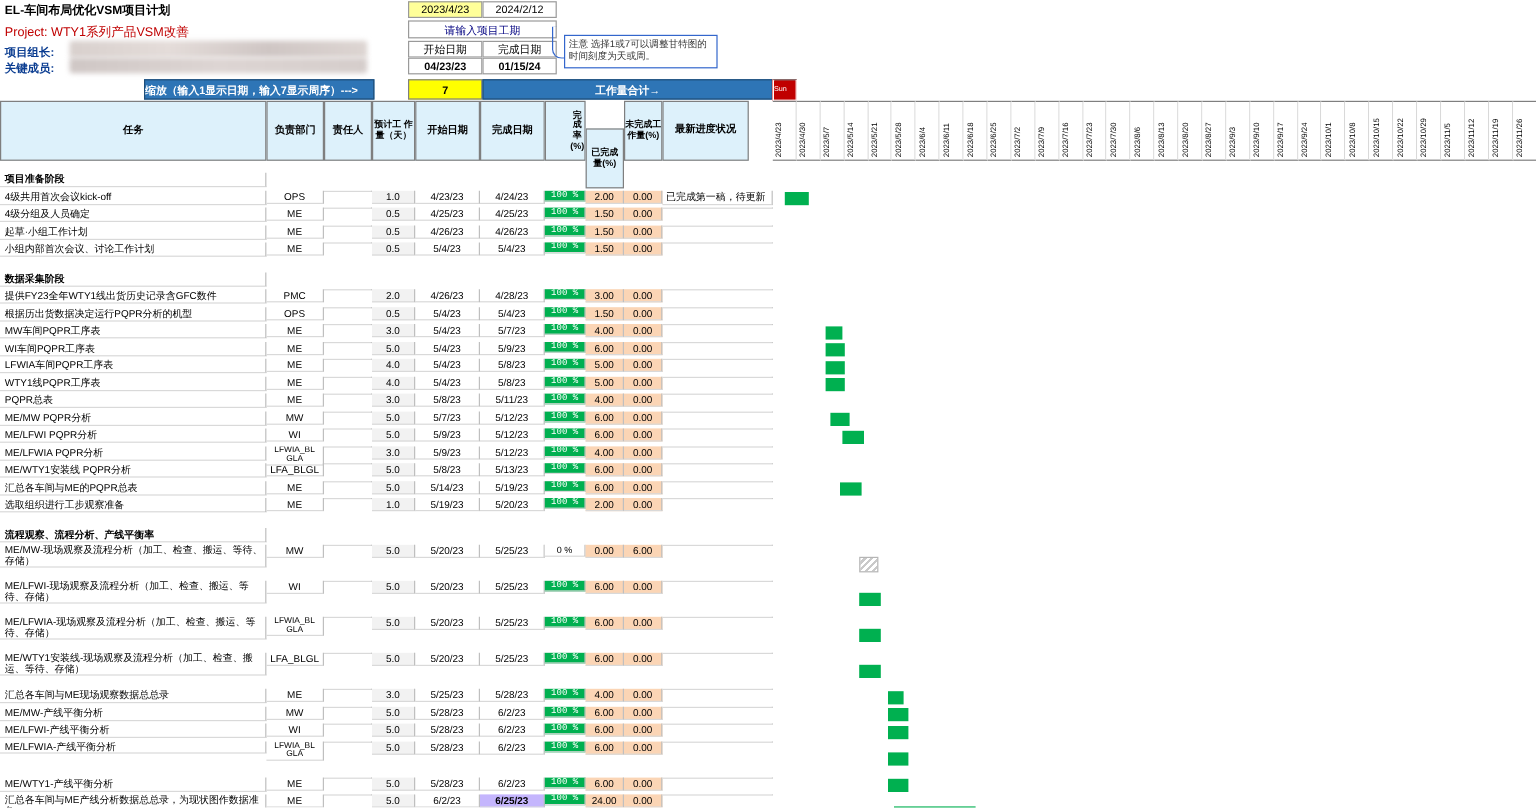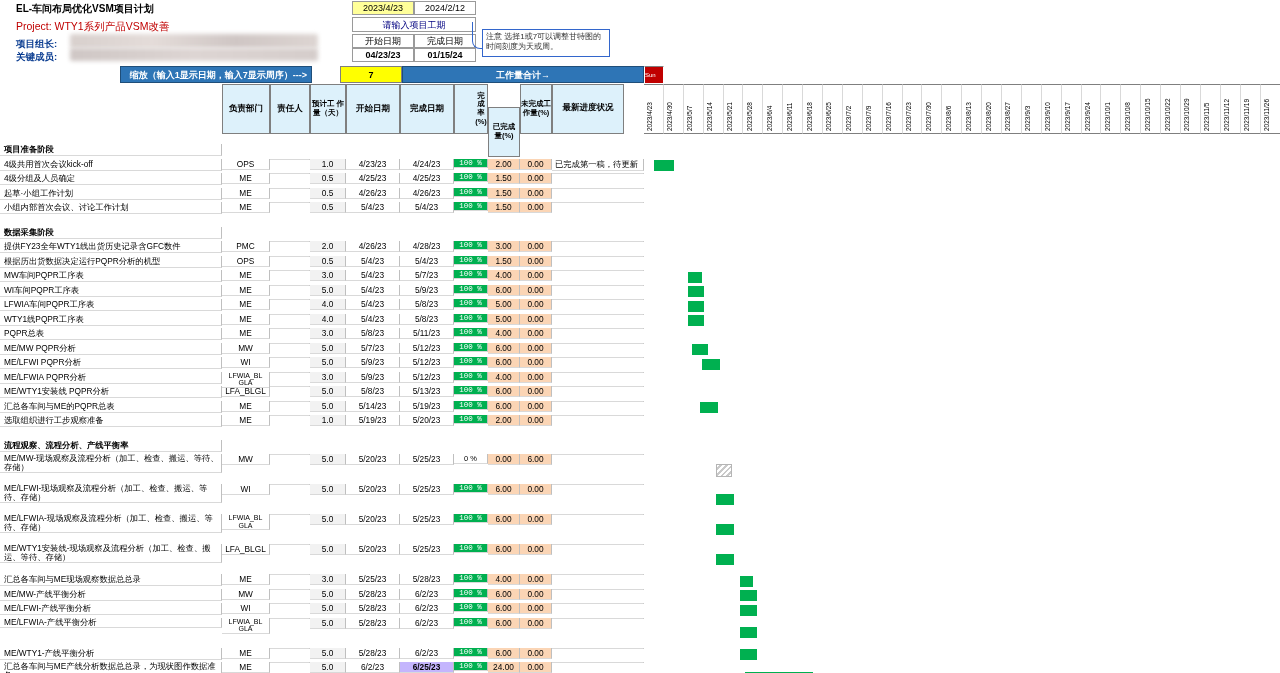--- a/index.html
+++ b/index.html
@@ -17,21 +17,21 @@
   }
   .sheet {
     position: relative;
     width: 1280px;
     height: 673px;
   }
 
   
   .hdr {
     position: absolute;
-    left: 12px; top: 0;
+    left: 0; top: 0;
     width: 1088px;
     height: 62px;
   }
   .title1 {
     position: absolute;
     left: 4px; top: 2px;
     font-size: 10px;
     font-weight: bold;
     color: #000;
     white-space: nowrap;
@@ -157,21 +157,20 @@
     width: 1280px;
   }
   .zoomlabel {
     position: absolute;
     left: 120px; top: 0;
     width: 192px; height: 17px;
     background: #2e75b6;
     color: #ffffff;
     font-size: 9px;
     font-weight: bold;
-    text-align: right;
     line-height: 17px;
     padding-right: 4px;
     box-sizing: border-box;
     border: 1px solid #1f4e79;
   }
   .zoomval {
     position: absolute;
     left: 340px; top: 0;
     width: 62px; height: 17px;
     background: #ffff00;
@@ -497,20 +496,21 @@
         <span>2023/11/12</span>
       </div>
       <div class="cell">
         <span>2023/11/19</span>
       </div>
       <div class="cell">
         <span>2023/11/26</span>
       </div>
     </div>
 
+  <div class="colhead" style="left:0;width:222px;">任务</div>
   <div class="colhead" style="left:222px;width:48px;">负责部门</div>
   <div class="colhead" style="left:270px;width:40px;">责任人</div>
   <div class="colhead" style="left:310px;width:36px;font-size:7.5px;">预计工 作量（天）</div>
   <div class="colhead" style="left:346px;width:54px;">开始日期</div>
   <div class="colhead" style="left:400px;width:54px;">完成日期</div>
   <div class="colhead" style="left:454px;width:34px;font-size:7.5px;padding-left:20px;">完成率 (%)</div>
   <div class="colhead" style="left:488px;width:32px;font-size:7.5px;margin-top:23px;">已完成 量(%)</div>
   <div class="colhead" style="left:520px;width:32px;font-size:7.5px;">未完成工 作量(%)</div>
   <div class="colhead" style="left:552px;width:72px;font-family:Liberation Mono, monospace;">最新进度状况</div>
 

